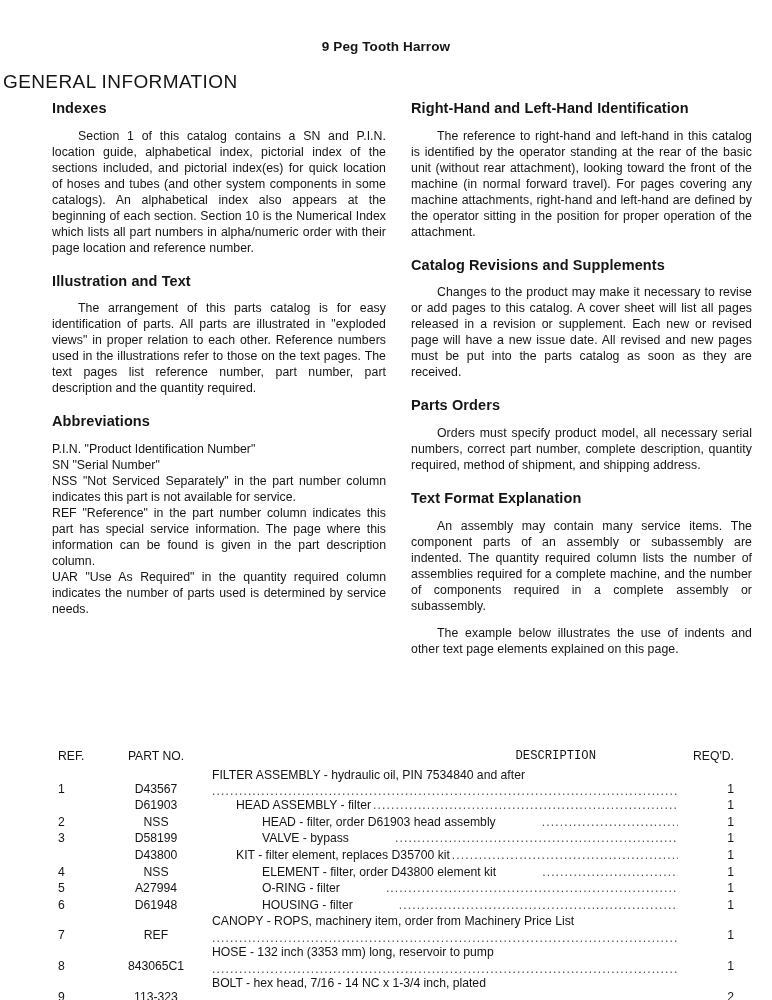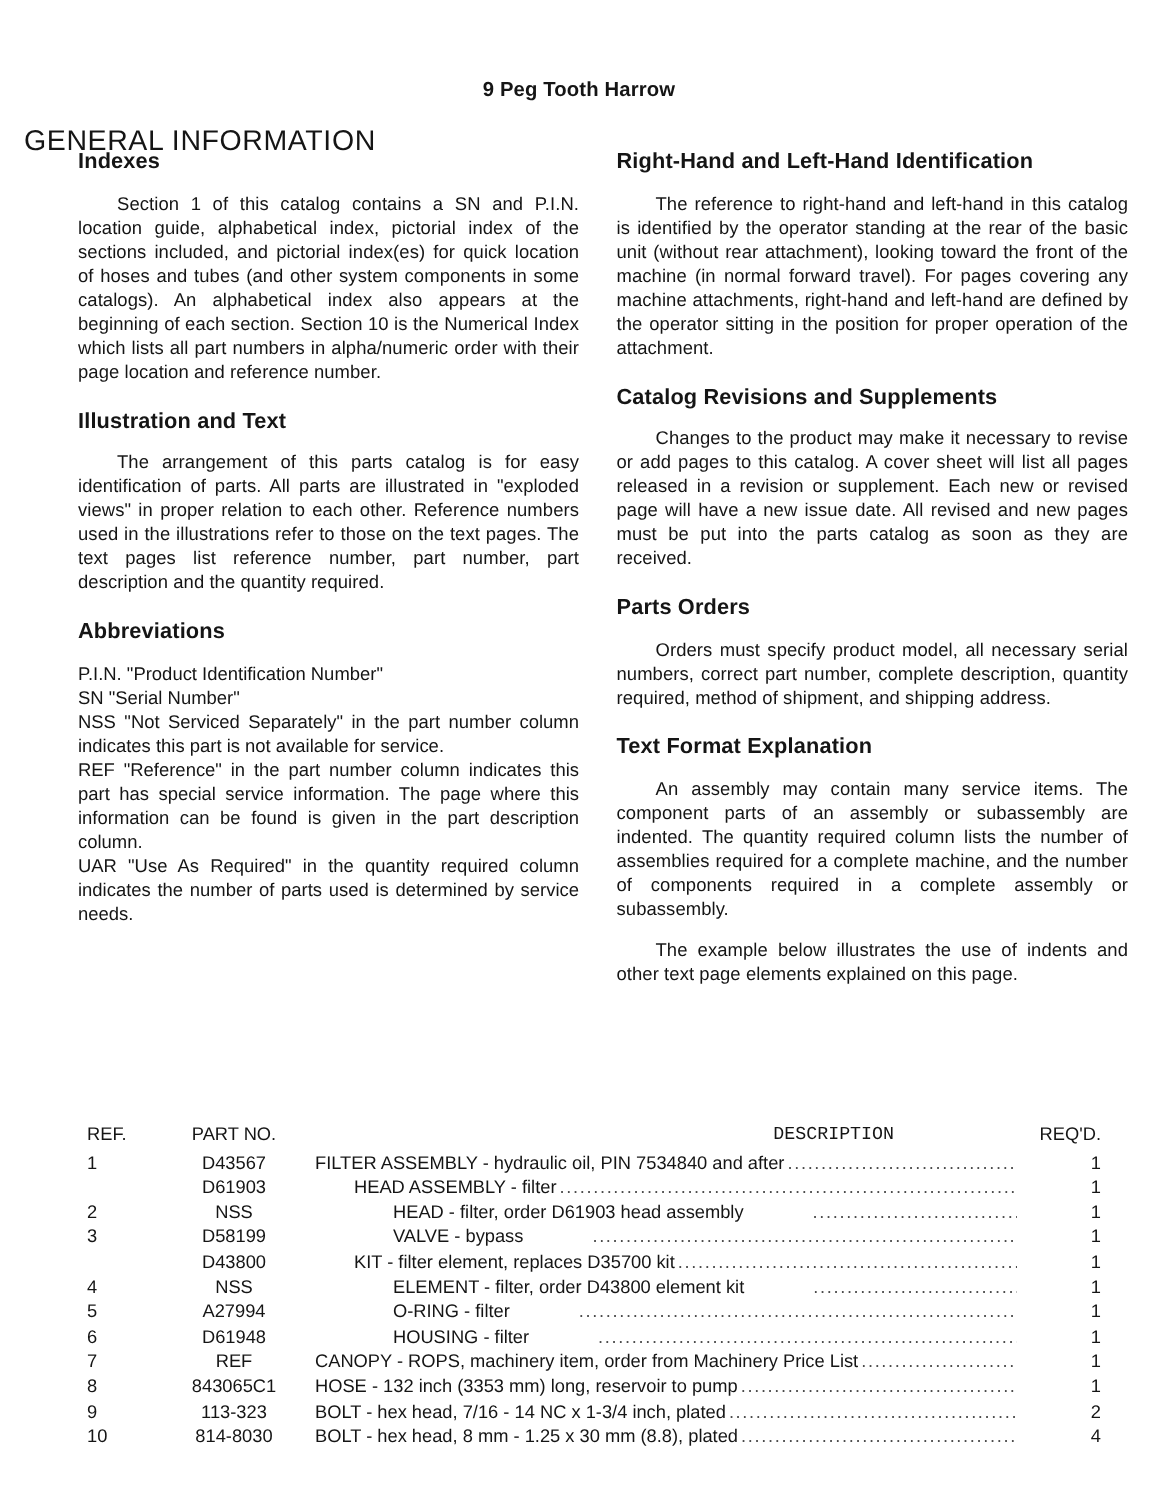--- a/index.html
+++ b/index.html
@@ -13,21 +13,21 @@
     font-family: "Liberation Sans", sans-serif;
     color: #151515;
     position: relative;
     overflow: hidden;
   }
   .page {
     position: relative;
     width: 772px;
     height: 1000px;
     box-sizing: border-box;
-    padding: 16px;
+    padding: 3px;
   }
 
   
   .doc-title {
     text-align: center;
     font-size: 13.5px;
     font-weight: bold;
     letter-spacing: 0.1px;
     margin: 0;
     padding-top: 36px;
@@ -138,21 +138,21 @@
     font-size: 12.2px;
     letter-spacing: 1.1px;
     color: #4a4a4a;
     margin-left: 2px;
     height: 14px;
   }
   .leader::before {
     content: "..........................................................................................................................................................";
   }
   
-  .ind-0 { padding-left: 0px; }
+  .ind-0 { padding-left: 0px; flex-direction: column; }
   .ind-1 { padding-left: 26px; }
   .ind-2 { padding-left: 52px; gap: 44px; }
 </style>
 </head>
 <body>
 
 <div class="page">
 
   <h1 class="doc-title">9 Peg Tooth Harrow</h1>
   <h2 class="doc-subtitle">GENERAL INFORMATION</h2>

